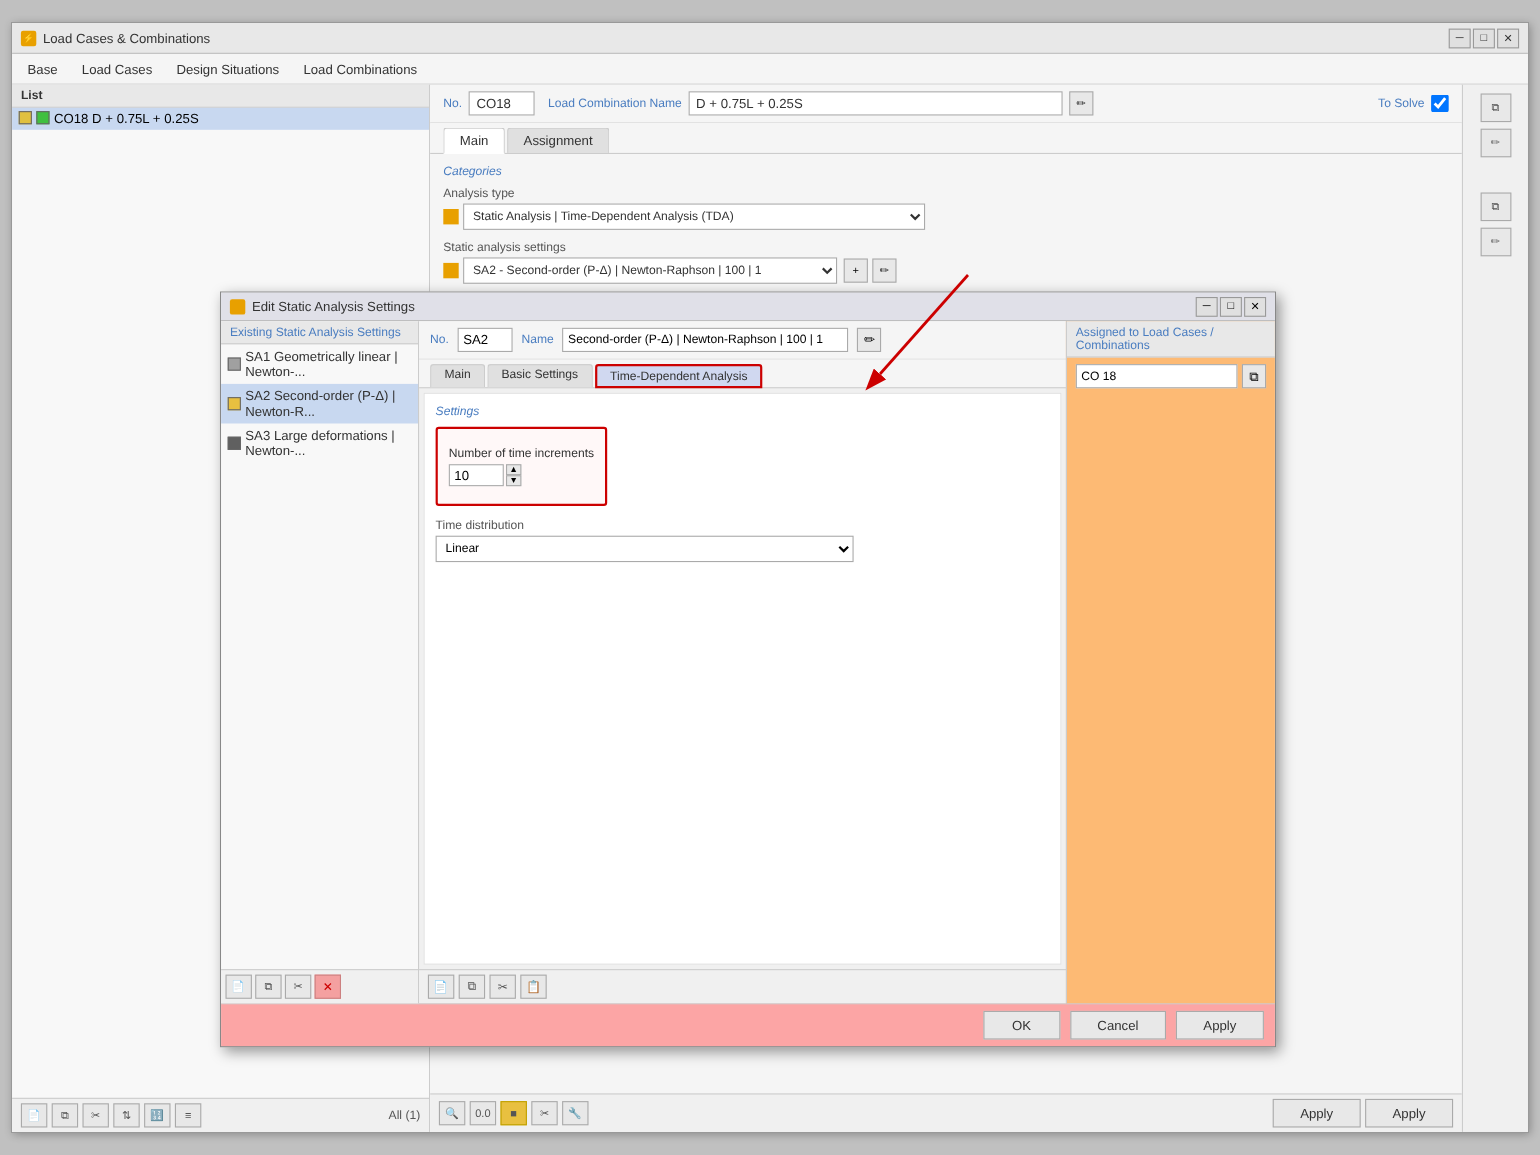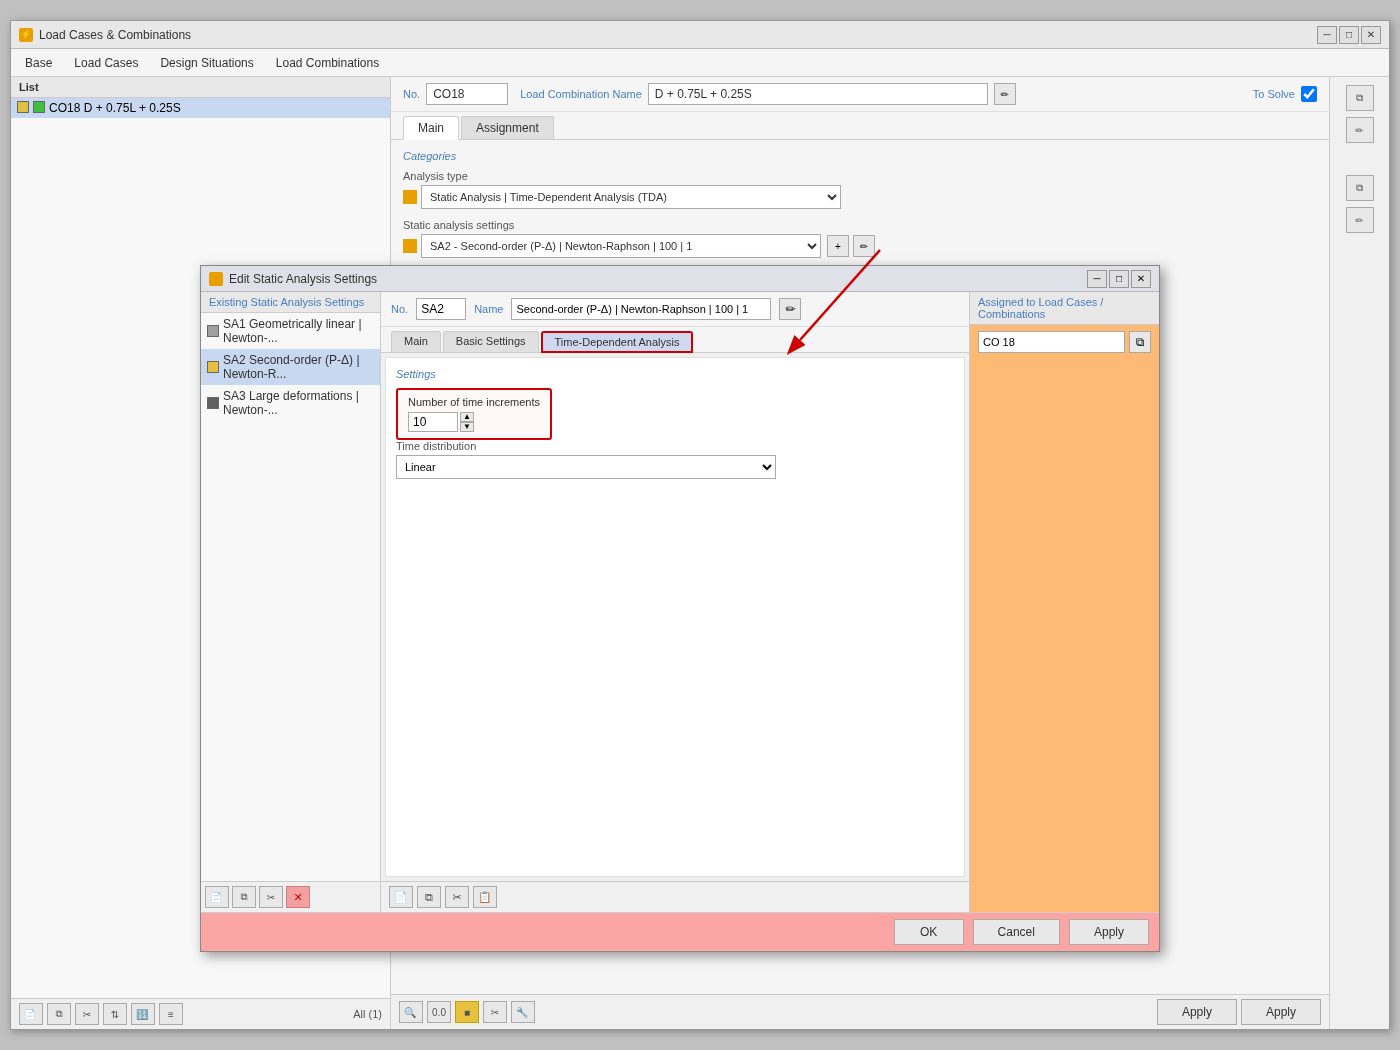--- a/index.html
+++ b/index.html
@@ -118,21 +118,21 @@
     .field-group { display: flex; align-items: center; gap: 6px; }
     .field-label { color: #4a7dc0; font-size: 11px; white-space: nowrap; }
     .field-input {
       border: 1px solid #aaa;
       background: white;
       padding: 2px 6px;
       height: 22px;
       font-size: 12px;
       color: #333;
     }
-    .field-input.no-field { width: 82px; }
+    .field-input.no-field { width: 60px; }
     .field-input.name-field { width: 340px; }
     .edit-btn {
       width: 22px; height: 22px;
       border: 1px solid #aaa;
       background: #e8e8e8;
       cursor: pointer;
       display: flex; align-items: center; justify-content: center;
       font-size: 10px;
     }
     .checkbox { width: 16px; height: 16px; }
@@ -319,23 +319,24 @@
       border: 1px solid #e0e0e0;
       margin: 4px;
       overflow-y: auto;
     }
     .settings-section-label { color: #4a7dc0; font-size: 11px; margin-bottom: 8px; font-style: italic; }
 
     
     .increments-box {
       border: 2px solid #cc0000;
       border-radius: 3px;
-      padding: 6px 10px;
+      padding: 16px 10px;
       display: inline-flex;
       flex-direction: column;
+      margin-bottom: 12px;
       background: #fff8f8;
     }
     .increments-label { font-size: 11px; color: #333; margin-bottom: 4px; }
     .increments-input-row { display: flex; align-items: center; gap: 2px; }
     .increments-input {
       width: 50px; height: 20px;
       border: 1px solid #aaa;
       background: white;
       padding: 1px 4px;
       font-size: 12px;
@@ -491,21 +492,21 @@
             <select class="form-select">
               <option>Static Analysis | Time-Dependent Analysis (TDA)</option>
             </select>
           </div>
         </div>
 
         <div class="form-group">
           <div class="form-label">Static analysis settings</div>
           <div class="select-row">
             <span class="yellow-icon"></span>
-            <select class="form-select" style="width:400px;">
+            <select class="form-select" style="width:340px;">
               <option>SA2 - Second-order (P-Δ) | Newton-Raphson | 100 | 1</option>
             </select>
             <button class="edit-btn" style="margin-left:2px;">+</button>
             <button class="edit-btn">✏</button>
           </div>
         </div>
       </div>
 
       <div class="toolbar-bottom" style="border-top:1px solid #ccc; background:#f0f0f0; padding:4px 8px; gap:4px; display:flex; align-items:center; justify-content:flex-start;">
         <button class="tool-btn">🔍</button>

